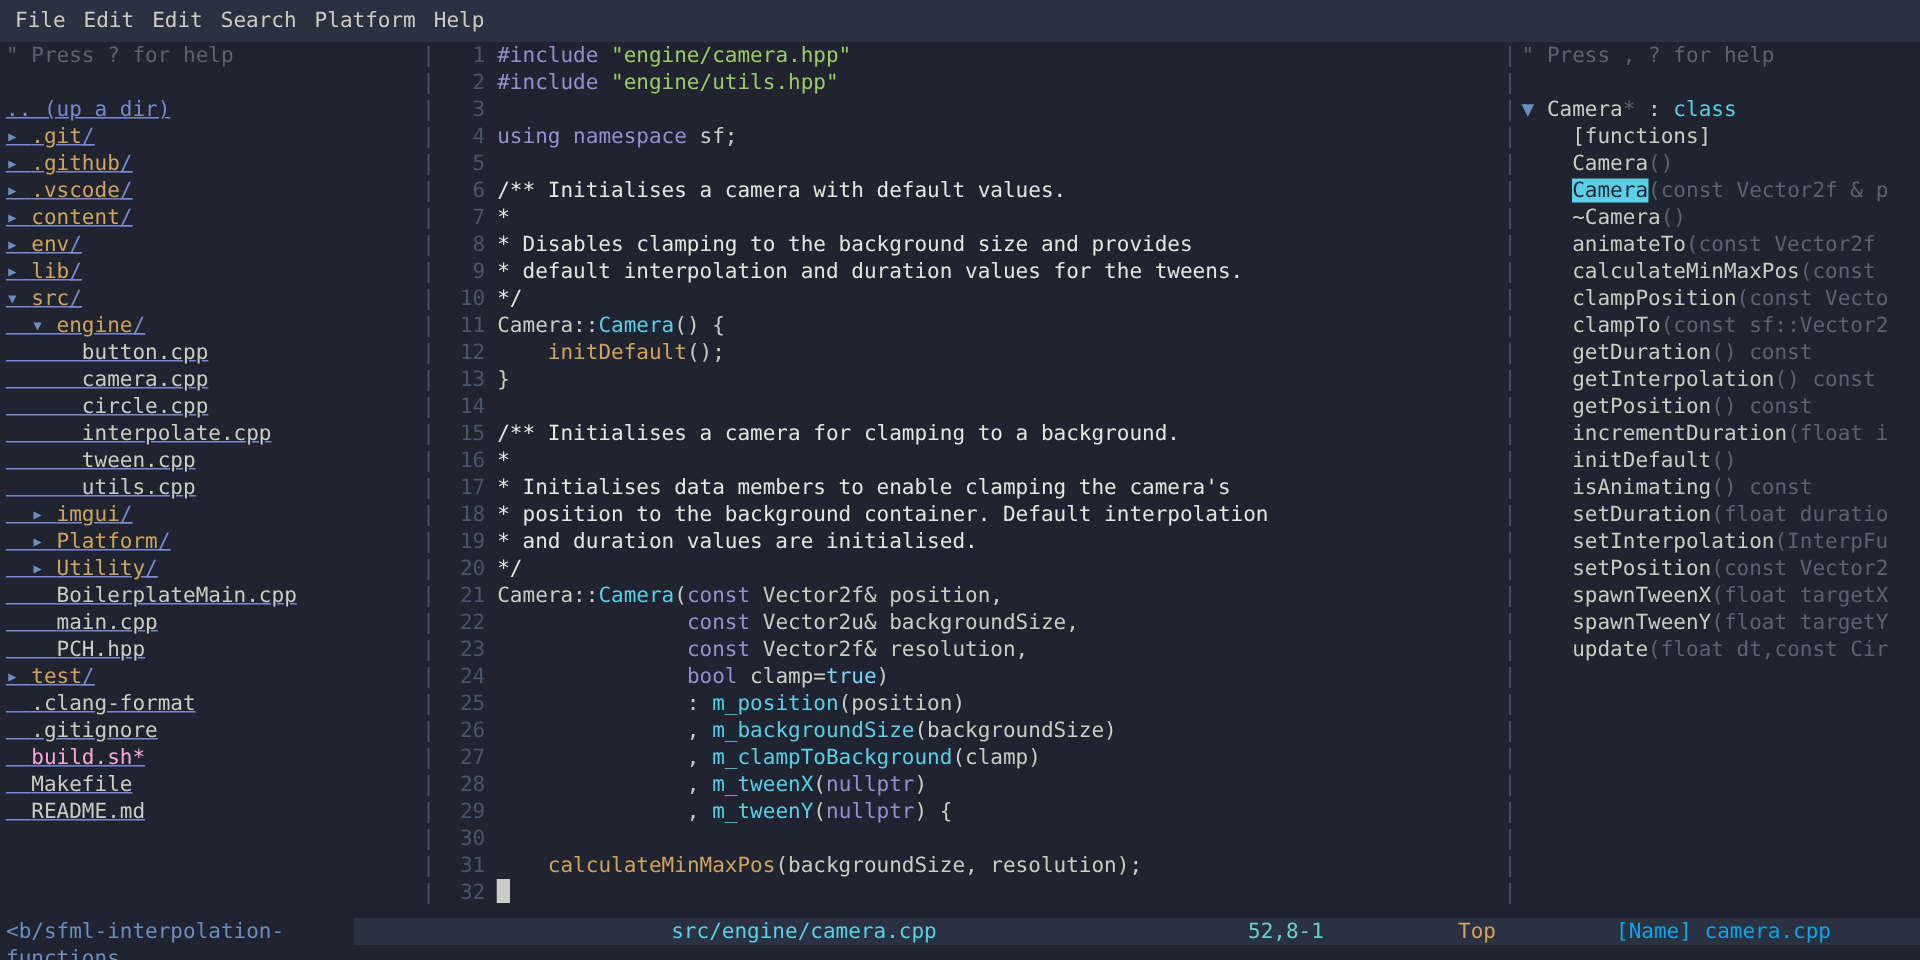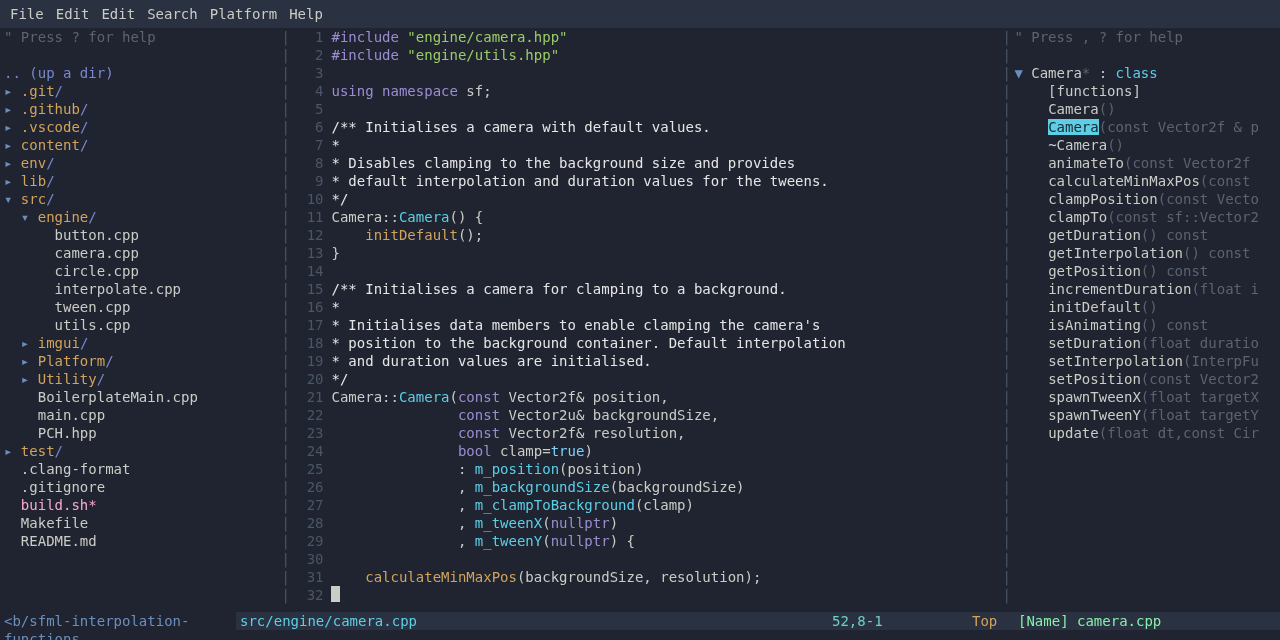--- a/index.html
+++ b/index.html
@@ -7,41 +7,41 @@
   .menubar { display:flex; gap:12px; padding:5px 10px; background:#2a3140; height:28px; }
   .menubar span { color:#cbccc6; cursor:pointer; }
   .main { display:flex; height:584px; }
   .col { overflow:hidden; white-space:pre; }
   .sidebar { width:282px; padding-left:4px; }
   .gutter { width:44px; text-align:right; color:#4a5568; padding-right:8px; }
   .buffer { width:672px; }
   .outline { width:272px; padding-left:6px; }
   .divider { width:6px; color:#4a5568; text-align:center; }
   .divider div { height:18px; }
-  .slateblue { color:#7a88cf; }
+  .slateblue { color:#7a88cf;text-decoration:underline; }
   .dirname { color:#d1a35c; }
   .arrow { color:#6a8fbf; }
   .dim { color:#5c6370; }
   .brightcyan { color:#f9a8d4; }
   .file { color:#cbccc6; }
   .keyword { color:#9b8dd1; }
   .string { color:#9ccc65; }
   .typecol { color:#5ccfe6; }
   .funcname { color:#d1a35c; }
   .paramtype { color:#5c6370; }
   .comment { color:#e5e5e5; }
   .litbool { color:#7dd3fc; }
   .hilite { background:#5ccfe6; color:#1f2430; }
   .status { display:flex; height:18px; font-size:14px; }
   .status .left { width:236px; background:#1f2430; color:#6a8fbf; padding-left:4px; }
   .status .mid { flex:1; background:#2a3140; color:#5ccfe6; padding-left:4px; display:flex; }
-  .status .mid .path { flex:1; }
+  .status .mid .path { flex:1;text-align:center; }
   .status .mid .pos { width:140px; color:#6cd0ca; }
   .status .mid .top { width:40px; color:#d1a35c; }
-  .status .right { width:268px; background:#2a3140; color:#86efac; padding-left:6px; }
+  .status .right { width:268px; background:#2a3140; color:#0ea5e9; padding-left:6px;text-align:center; }
   .row { height:18px; }
   .cursor { background:#cbccc6; color:#1f2430; display:inline-block; width:9px; height:16px; }
   .spacer { height:10px; background:#1f2430; }
 </style>
 </head>
 <body>
 
 <div class="menubar">
   <span>File</span>
   <span>Edit</span>

